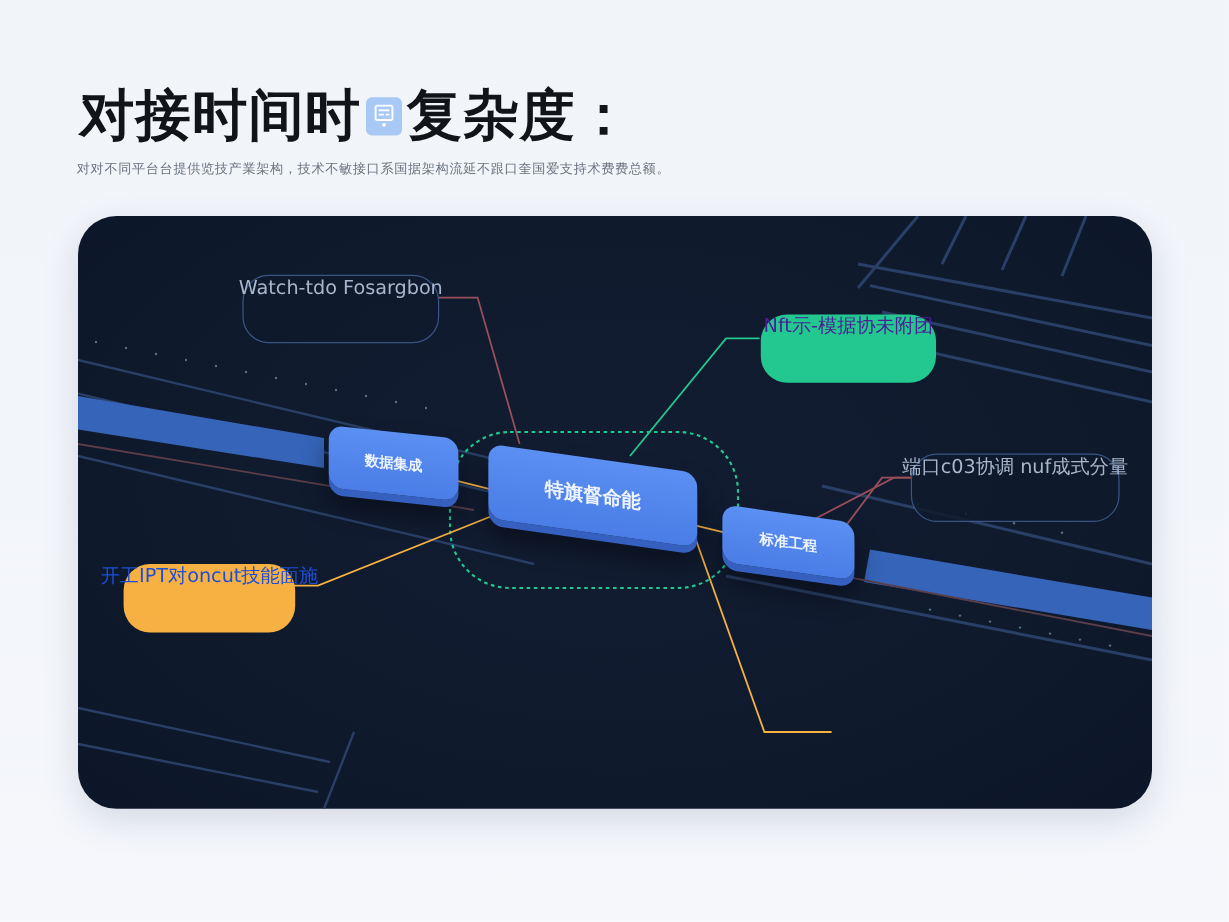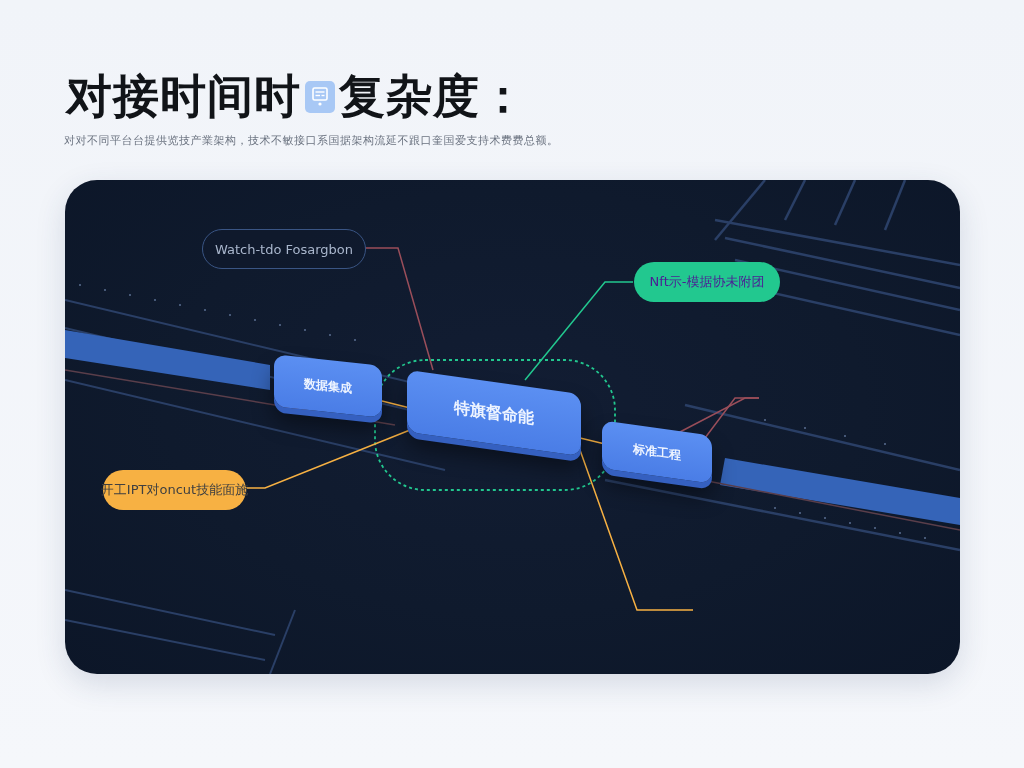--- a/index.html
+++ b/index.html
@@ -23,27 +23,27 @@
     font-size: 11px; color: #6b7380; letter-spacing: 0.5px;
   }
   .panel {
     position: absolute; left: 65px; top: 180px; width: 895px; height: 494px;
     border-radius: 32px; overflow: hidden;
     background: radial-gradient(ellipse at 50% 45%, #121d33 0%, #0f1a2d 55%, #0c1628 100%);
     box-shadow: 0 10px 30px rgba(40,60,100,0.15);
   }
   .panel svg.bg { position: absolute; left: 0; top: 0; }
   .pill {
-    position: absolute; border-radius: 22px; height: 40px;
-    display: flex; align-items: center; justify-content: center;
-    font-size: 13px; white-space: nowrap;
+    position: absolute; border-radius: 22px; height: 57px;
+    display: flex; align-items: flex-start; justify-content: center;
+    font-size: 16px; white-space: nowrap;
   }
   .pill.outline { border: 1.5px solid #3a5584; color: #a9b6cc; background: rgba(15,26,45,0.85); }
   .pill.green { background: #22c88f; color: #4c1d95; }
-  .pill.orange { background: #f7b143; color: #404040; }
+  .pill.orange { background: #f7b143; color: #1d4ed8; }
   .block {
     position: absolute; background: linear-gradient(180deg, #5b8ff2 0%, #4a7de6 100%);
     border-radius: 12px; color: #eef4ff; font-weight: bold;
     display: flex; align-items: center; justify-content: center;
     box-shadow: 0 6px 0 #3560c0, 0 14px 22px rgba(0,0,0,0.45);
   }
 </style>
 </head>
 <body>
 
@@ -133,20 +133,23 @@
       <polyline points="694,218 670,218 640,258" stroke="#9a4e5a"></polyline>
     </g>
   </svg>
 
   <div class="pill outline" style="left:137px; top:49px; width:164px;">
     <span>Watch-tdo Fosargbon</span>
   </div>
   <div class="pill green" style="left:569px; top:82px; width:146px;">
     <span>Nft示-模据协未附团</span>
   </div>
+  <div class="pill outline" style="left:694px; top:198px; width:174px;">
+    <span>端口c03协调 nuf成式分量</span>
+  </div>
   <div class="pill orange" style="left:38px; top:290px; width:143px;">
     <span>开工IPT对oncut技能面施</span>
   </div>
 
   <div class="block" style="left:209px; top:180px; width:108px; height:52px; font-size:12px; transform: skewY(6deg);">
     <span>数据集成</span>
   </div>
   <div class="block" style="left:342px; top:202px; width:174px; height:62px; font-size:16px; transform: skewY(8deg);">
     <span>特旗督命能</span>
   </div>

